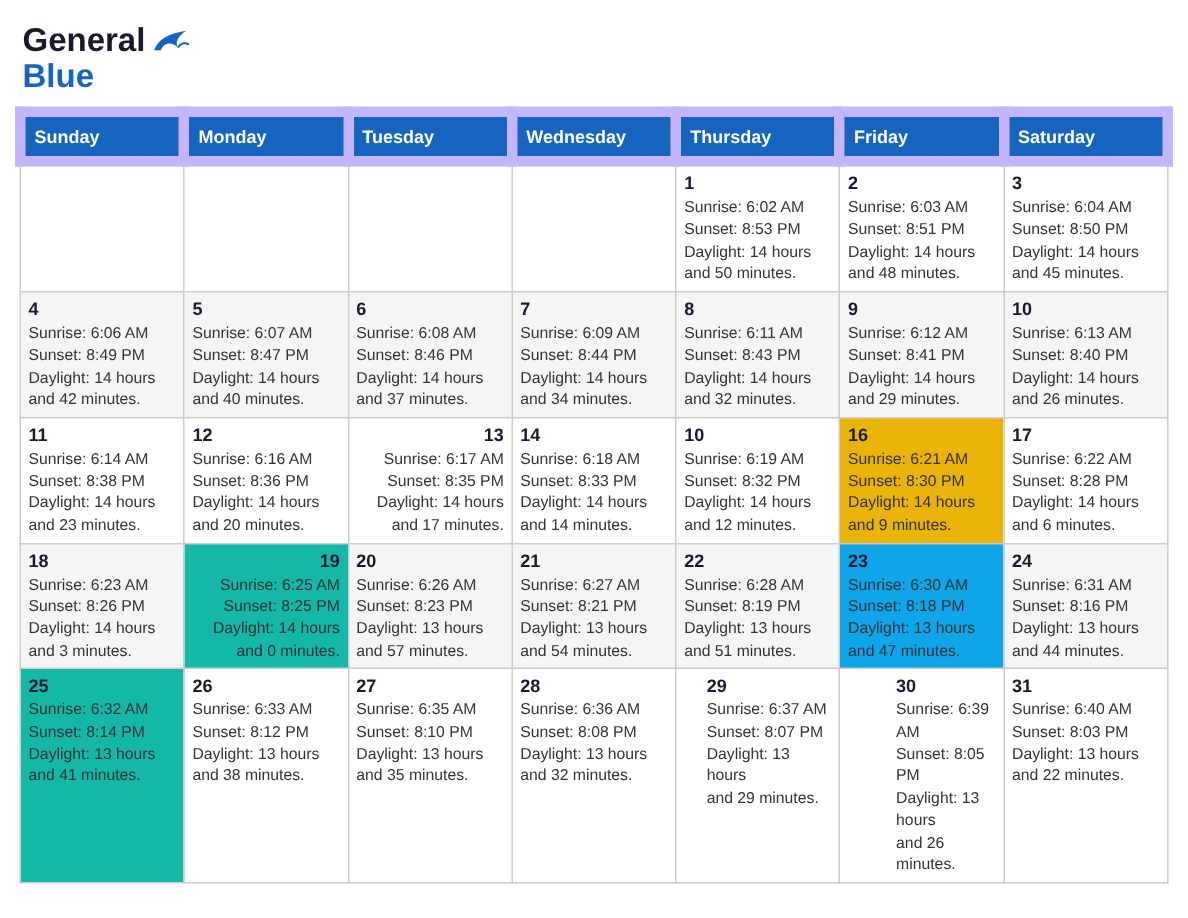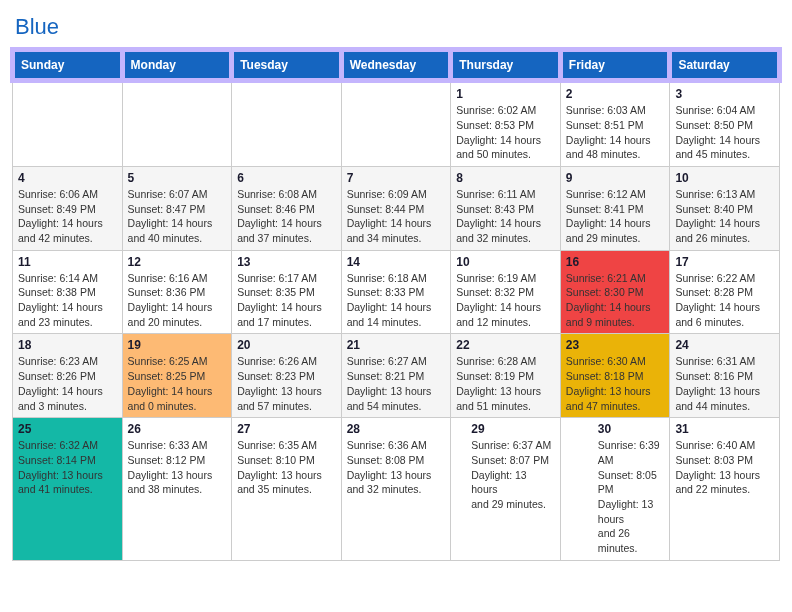--- a/index.html
+++ b/index.html
@@ -52,21 +52,21 @@
       width: 100%;
       border-collapse: collapse;
       font-size: 11px;
     }
     .calendar th {
       background-color: #1565c0;
       color: #fff;
       text-align: left;
       padding: 6px 6px;
       font-size: 12px;
-      border: 5px solid #c4b5fd;
+      border: 7px solid #c4b5fd;
     }
     .calendar td {
       border: 1px solid #ccc;
       vertical-align: top;
       padding: 4px 5px;
       width: calc(100% / 7);
       height: 82px;
       background: #fff;
     }
     .calendar tr:nth-child(even) td {
@@ -103,21 +103,30 @@
       height: 22px;
       vertical-align: middle;
       margin-left: 1px;
     }
   </style>
 </head>
 <body>
 
 <div class="header">
   <div class="logo">
-    <span class="logo-text" style="color:#1565c0; font-size:22px; font-weight:normal;">Blue</span>
+    <div class="logo-row">
+      <span class="logo-text">
+        <span class="general">General</span>
+      </span>
+      <svg class="logo-bird" viewBox="0 0 30 22" xmlns="http://www.w3.org/2000/svg">
+        <path d="M5 18 C8 10, 15 6, 28 4 C22 8, 20 12, 22 16 C18 12, 12 12, 10 18 Z" fill="#1565c0"></path>
+        <path d="M22 16 C24 13, 27 12, 30 14" fill="none" stroke="#1565c0" stroke-width="1.5"></path>
+      </svg>
+    </div>
+    <span class="logo-text" style="color:#1565c0; font-size:22px; font-weight:bold;">Blue</span>
   </div>
   <div class="title-block">
     <div class="month-year"></div>
     <div class="location"></div>
   </div>
 </div>
 
 <table class="calendar">
   <thead>
     <tr>
@@ -181,63 +190,63 @@
       </tr>
       <tr>
         <td style="background-color: rgb(255, 255, 255);">
           <div class="day-num">11</div>
           <div class="day-info">Sunrise: 6:14 AM<br>Sunset: 8:38 PM<br>Daylight: 14 hours<br>and 23 minutes.</div>
         </td>
         <td style="background-color: rgb(255, 255, 255);">
           <div class="day-num">12</div>
           <div class="day-info">Sunrise: 6:16 AM<br>Sunset: 8:36 PM<br>Daylight: 14 hours<br>and 20 minutes.</div>
         </td>
-        <td style="background-color: rgb(255, 255, 255);">
+        <td style="background-color: rgb(255, 255, 255); text-align: right;">
           <div class="day-num">13</div>
           <div class="day-info">Sunrise: 6:17 AM<br>Sunset: 8:35 PM<br>Daylight: 14 hours<br>and 17 minutes.</div>
         </td>
         <td style="background-color: rgb(255, 255, 255);">
           <div class="day-num">14</div>
           <div class="day-info">Sunrise: 6:18 AM<br>Sunset: 8:33 PM<br>Daylight: 14 hours<br>and 14 minutes.</div>
         </td>
         <td style="background-color: rgb(255, 255, 255);">
           <div class="day-num">10</div>
           <div class="day-info">Sunrise: 6:19 AM<br>Sunset: 8:32 PM<br>Daylight: 14 hours<br>and 12 minutes.</div>
         </td>
-        <td style="background-color: #ef4444; margin-left: 33px;">
+        <td style="background-color: #eab308; margin-left: 33px;">
           <div class="day-num">16</div>
           <div class="day-info">Sunrise: 6:21 AM<br>Sunset: 8:30 PM<br>Daylight: 14 hours<br>and 9 minutes.</div>
         </td>
         <td style="background-color: rgb(255, 255, 255);">
           <div class="day-num">17</div>
           <div class="day-info">Sunrise: 6:22 AM<br>Sunset: 8:28 PM<br>Daylight: 14 hours<br>and 6 minutes.</div>
         </td>
       </tr>
       <tr>
         <td style="background-color: rgb(245, 245, 245);">
           <div class="day-num">18</div>
           <div class="day-info">Sunrise: 6:23 AM<br>Sunset: 8:26 PM<br>Daylight: 14 hours<br>and 3 minutes.</div>
         </td>
-        <td style="background-color: #fdba74;">
+        <td style="background-color: #14b8a6; text-align: right;">
           <div class="day-num">19</div>
           <div class="day-info">Sunrise: 6:25 AM<br>Sunset: 8:25 PM<br>Daylight: 14 hours<br>and 0 minutes.</div>
         </td>
         <td style="background-color: rgb(245, 245, 245);">
           <div class="day-num">20</div>
           <div class="day-info">Sunrise: 6:26 AM<br>Sunset: 8:23 PM<br>Daylight: 13 hours<br>and 57 minutes.</div>
         </td>
         <td style="background-color: rgb(245, 245, 245);">
           <div class="day-num">21</div>
           <div class="day-info">Sunrise: 6:27 AM<br>Sunset: 8:21 PM<br>Daylight: 13 hours<br>and 54 minutes.</div>
         </td>
         <td style="background-color: rgb(245, 245, 245);">
           <div class="day-num">22</div>
           <div class="day-info">Sunrise: 6:28 AM<br>Sunset: 8:19 PM<br>Daylight: 13 hours<br>and 51 minutes.</div>
         </td>
-        <td style="background-color: #eab308;">
+        <td style="background-color: #0ea5e9;">
           <div class="day-num">23</div>
           <div class="day-info">Sunrise: 6:30 AM<br>Sunset: 8:18 PM<br>Daylight: 13 hours<br>and 47 minutes.</div>
         </td>
         <td style="background-color: rgb(245, 245, 245);">
           <div class="day-num">24</div>
           <div class="day-info">Sunrise: 6:31 AM<br>Sunset: 8:16 PM<br>Daylight: 13 hours<br>and 44 minutes.</div>
         </td>
       </tr>
       <tr>
         <td style="background-color: #14b8a6;">

